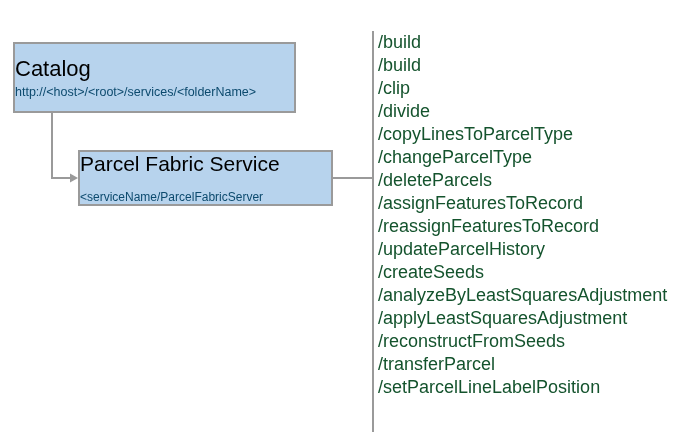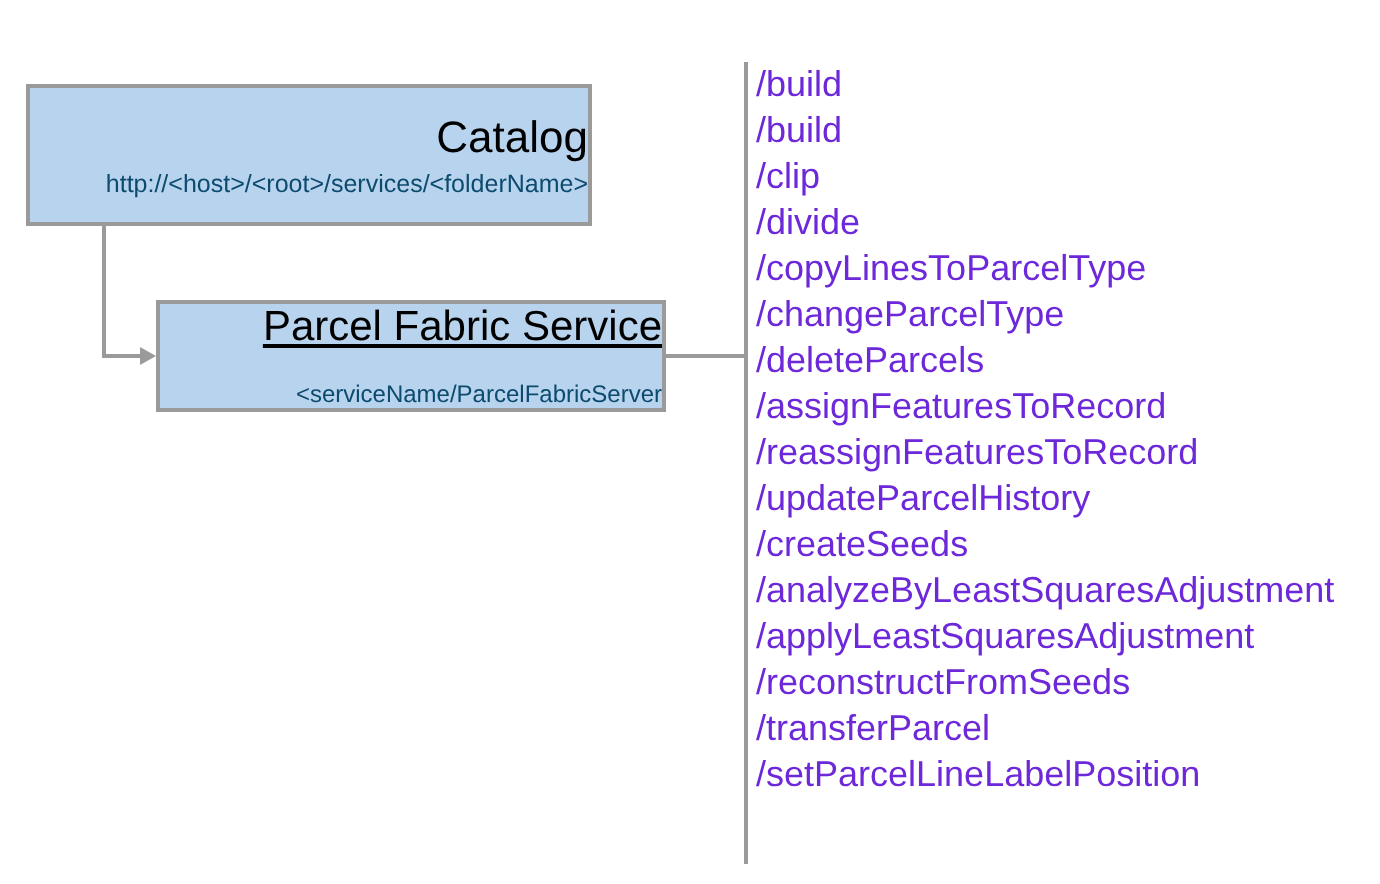--- a/index.html
+++ b/index.html
@@ -31,21 +31,21 @@
   }
 
   
   .node {
     position: absolute;
     box-sizing: border-box;
     background: #b7d3ed;
     border: 2px solid #9a9a9a;
     display: flex;
     flex-direction: column;
-    align-items: flex-end;
+    align-items: flex-start;
     justify-content: center;
   }
   .node-title {
     color: #000000;
     font-size: 22px;
     line-height: 26px;
     font-weight: normal;
     white-space: nowrap;
     text-align: center;
   }
@@ -65,35 +65,35 @@
     height: 71px;
   }
   #node-catalog .node-title { margin-bottom: 2px; }
 
   #node-parcel-fabric-service {
     left: 78px;
     top: 150px;
     width: 255px;
     height: 56px;
   }
-  #node-parcel-fabric-service .node-title { font-size: 21px; text-decoration: underline; }
+  #node-parcel-fabric-service .node-title { font-size: 21px; }
   #node-parcel-fabric-service .node-subtitle { font-size: 12px; margin-top: 12px; }
 
   
   #operations-list {
     position: absolute;
     left: 378px;
     top: 31px;
     width: 305px;
     margin: 0;
     padding: 0;
     list-style: none;
   }
   #operations-list li {
-    color: #6d28d9;
+    color: #14532d;
     font-size: 18px;
     line-height: 23px;
     white-space: nowrap;
   }
 </style>
 </head>
 <body>
 
 <div id="diagram">
 

